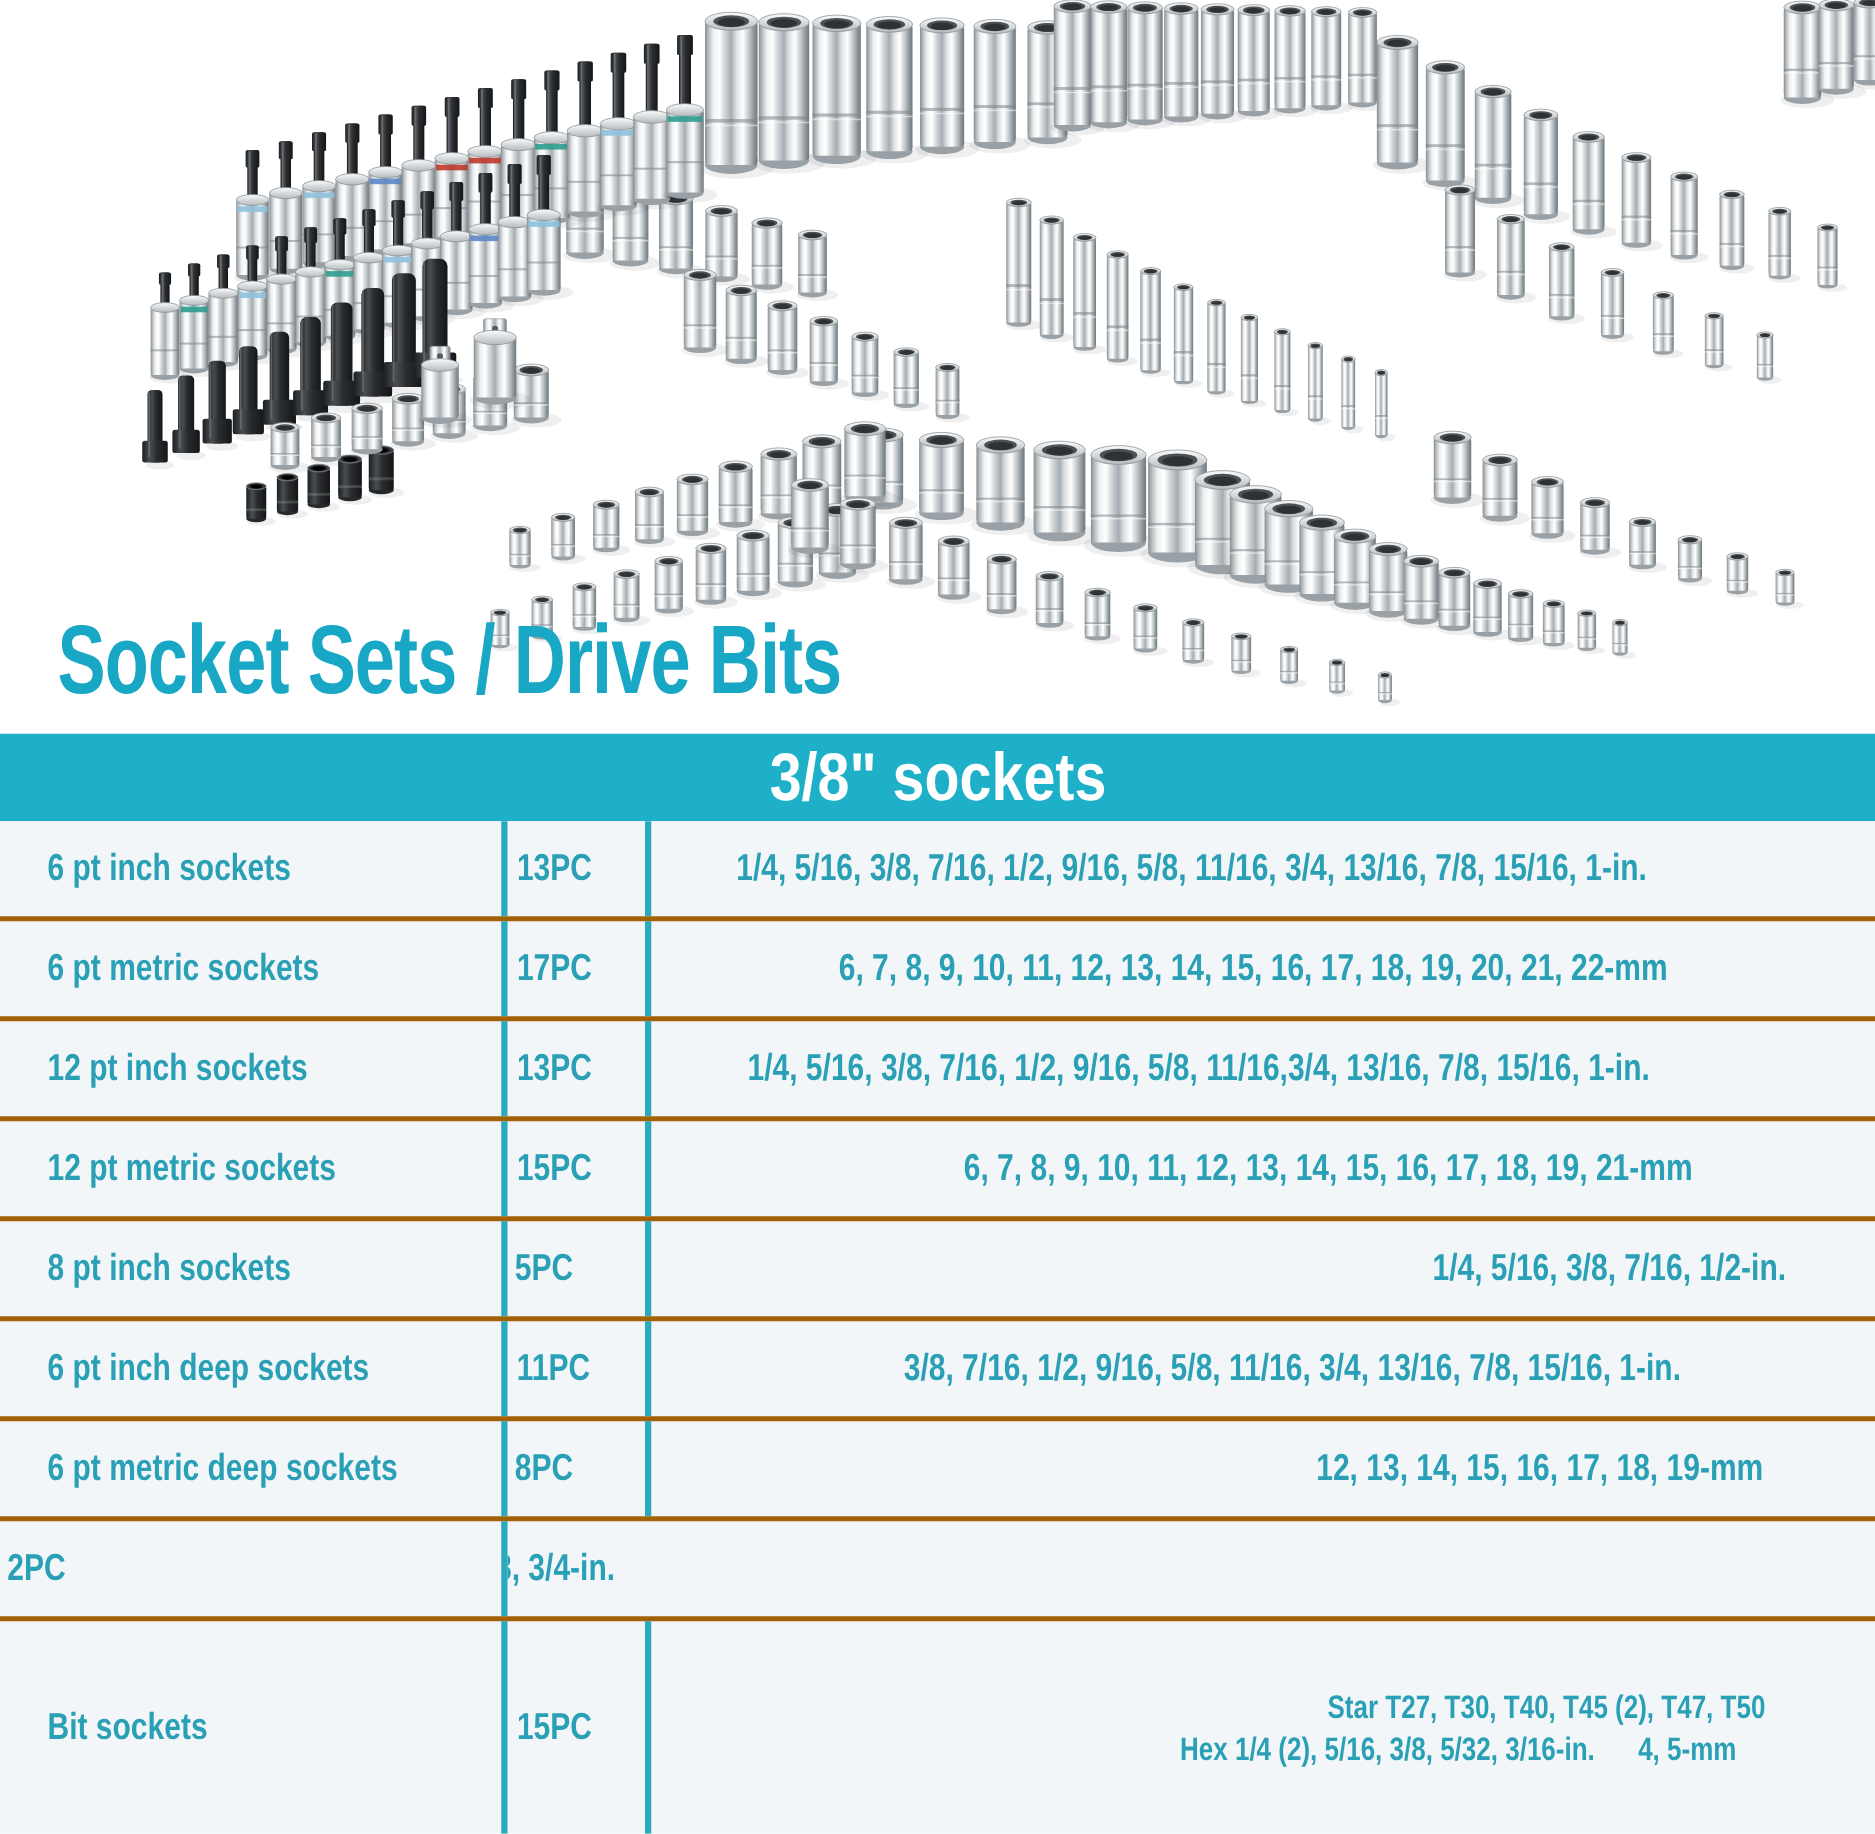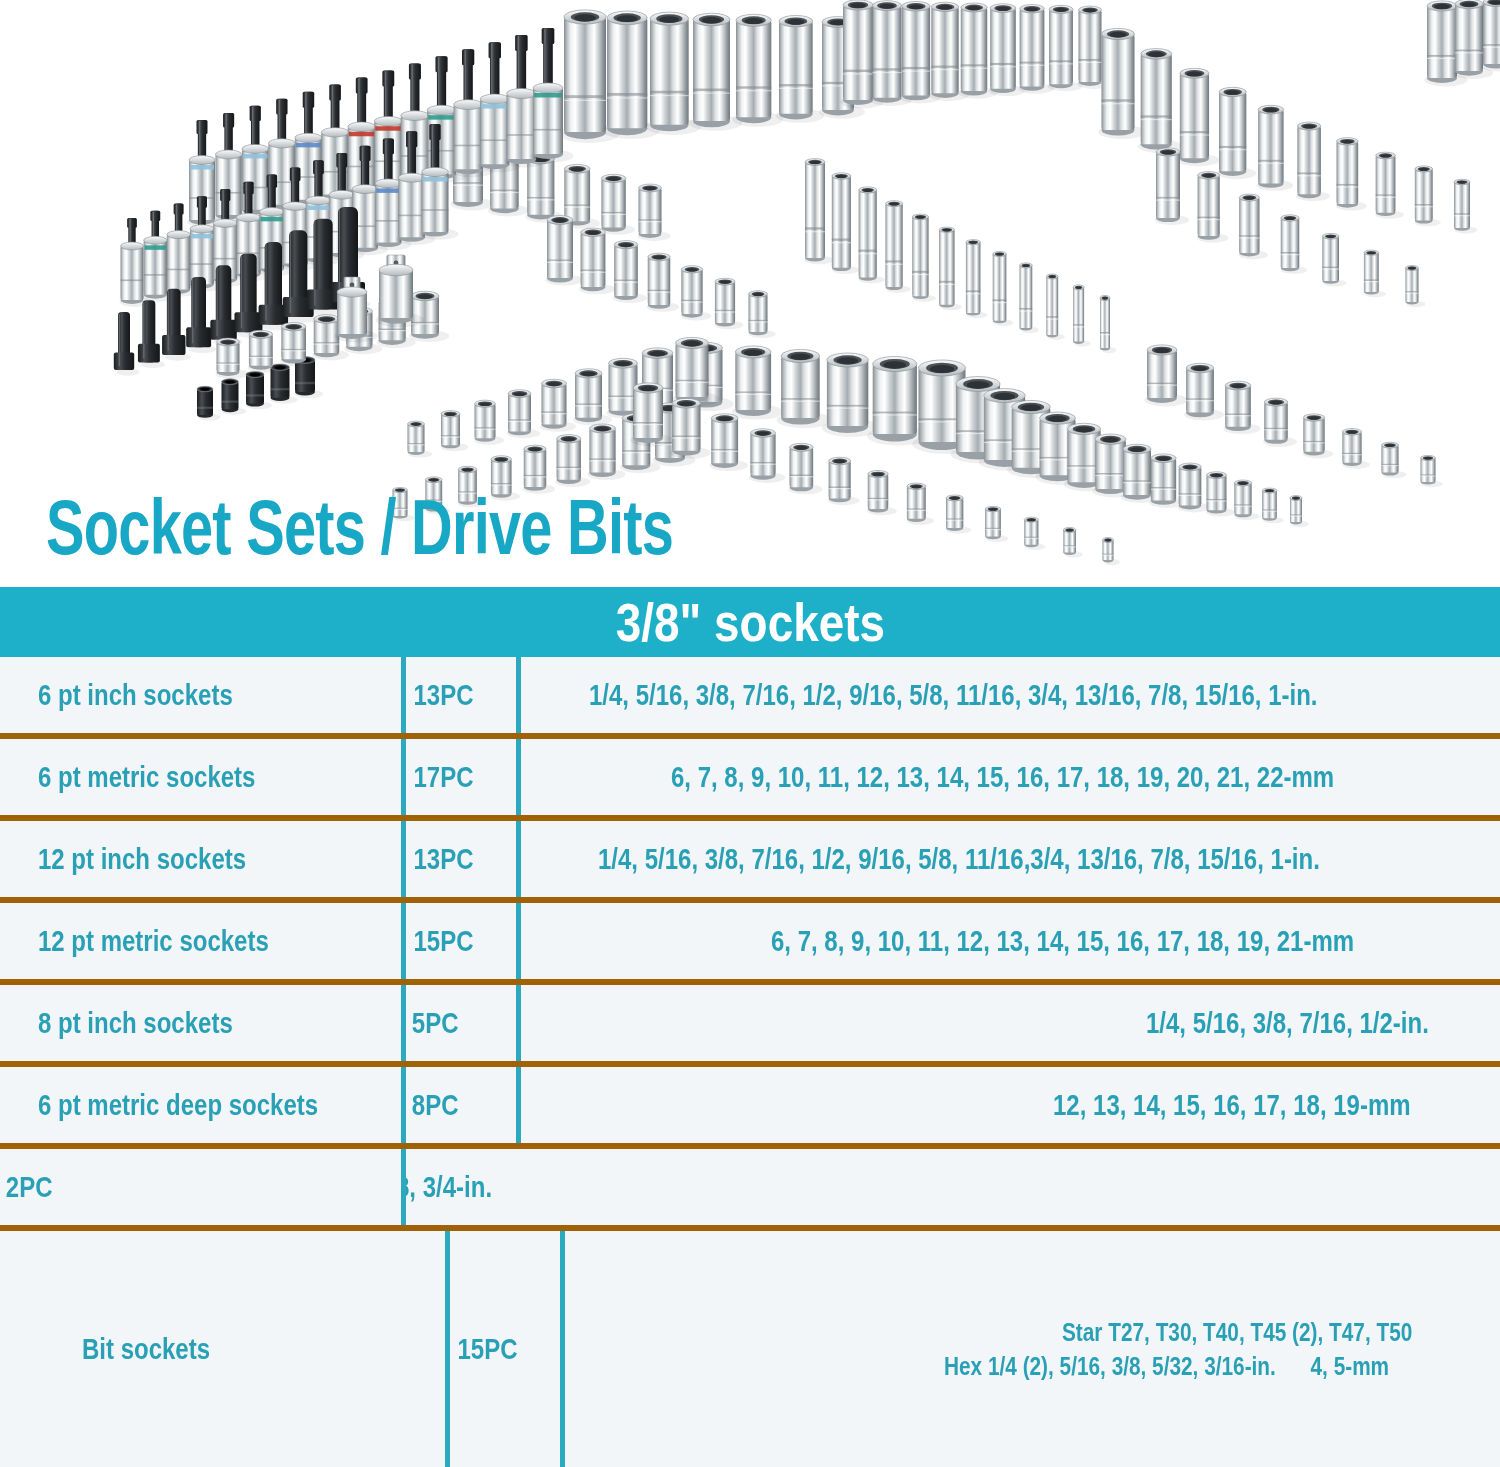--- a/index.html
+++ b/index.html
@@ -20,24 +20,24 @@
     display:flex;align-items:center;justify-content:center;
   }
   .band .band-text{
     color:#ffffff;font-weight:bold;font-size:54px;white-space:pre;
     transform:scaleX(.85);transform-origin:center;
   }
   .rows{flex:1;display:flex;flex-direction:column;}
   .row{
     height:76px;flex:0 0 76px;background:#f2f6f8;
     display:grid;grid-template-columns:406px 115px auto;
-    border-top:6px solid #a16207;
+    border-top:4px solid #a16207;
   }
   .row:first-child{border-top:none;}
-  .row:last-child{flex:1 1 auto;height:auto;padding-left:44px;}
+  .row:last-child{flex:1 1 auto;height:auto;}
   .cell{display:flex;align-items:center;overflow:hidden;}
   .c-name{padding-left:38px;border-right:5px solid #2aa9bf;}
   .c-qty{border-right:5px solid #2aa9bf;justify-content:flex-start;}
   .c-sizes{padding-left:20px;flex-direction:column;align-items:flex-end;justify-content:center;}
   .t{
     font-weight:bold;color:#2aa0b6;font-size:30px;white-space:pre;
     transform:scaleX(.8);transform-origin:left center;display:inline-block;
   }
   .c-qty .t{transform-origin:center center;}
   .t-small{font-size:26px;line-height:1.32;}
@@ -1470,20 +1470,31 @@
         </div>
         <div class="cell c-qty">
           <span class="t">5PC</span>
         </div>
         <div class="cell c-sizes">
           <span class="t">1/4, 5/16, 3/8, 7/16, 1/2-in.</span>
         </div>
       </div>
       <div class="row">
         <div class="cell c-name">
+          <span class="t">6 pt inch deep sockets</span>
+        </div>
+        <div class="cell c-qty">
+          <span class="t">11PC</span>
+        </div>
+        <div class="cell c-sizes">
+          <span class="t">3/8, 7/16, 1/2, 9/16, 5/8, 11/16, 3/4, 13/16, 7/8, 15/16, 1-in.</span>
+        </div>
+      </div>
+      <div class="row">
+        <div class="cell c-name">
           <span class="t">6 pt metric deep sockets</span>
         </div>
         <div class="cell c-qty">
           <span class="t">8PC</span>
         </div>
         <div class="cell c-sizes">
           <span class="t">12, 13, 14, 15, 16, 17, 18, 19-mm</span>
         </div>
       </div>
       <div class="row">

